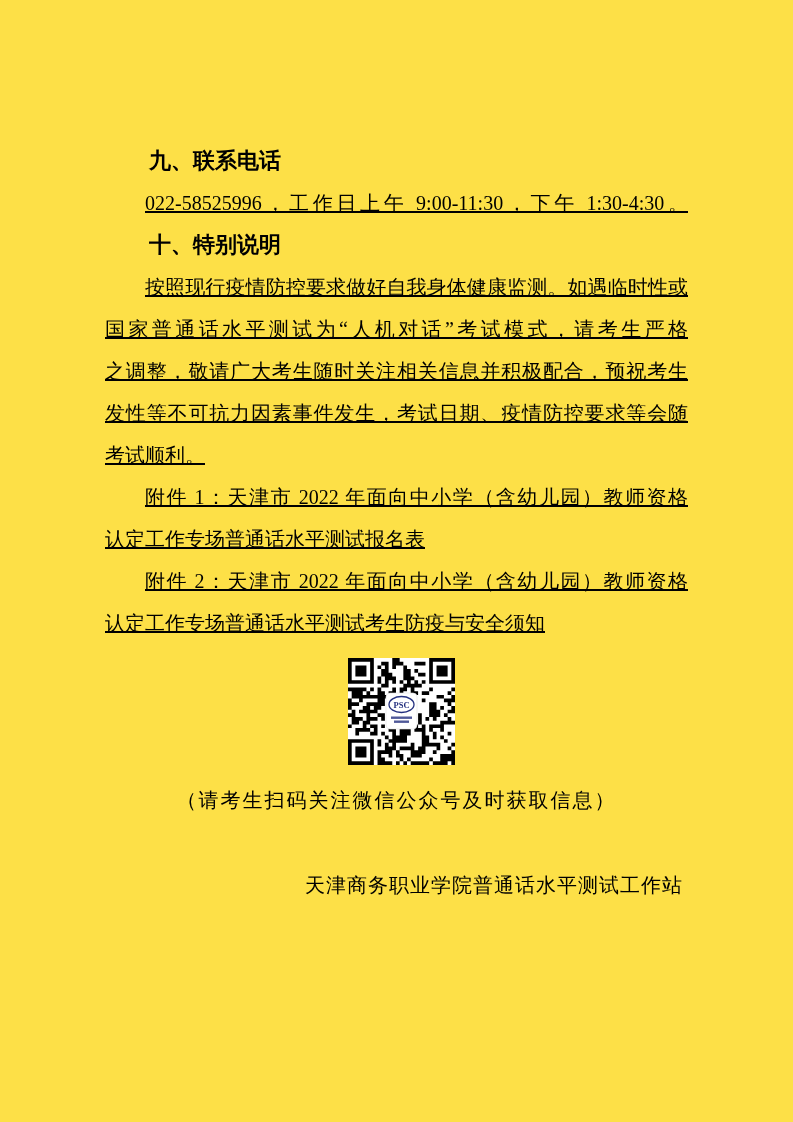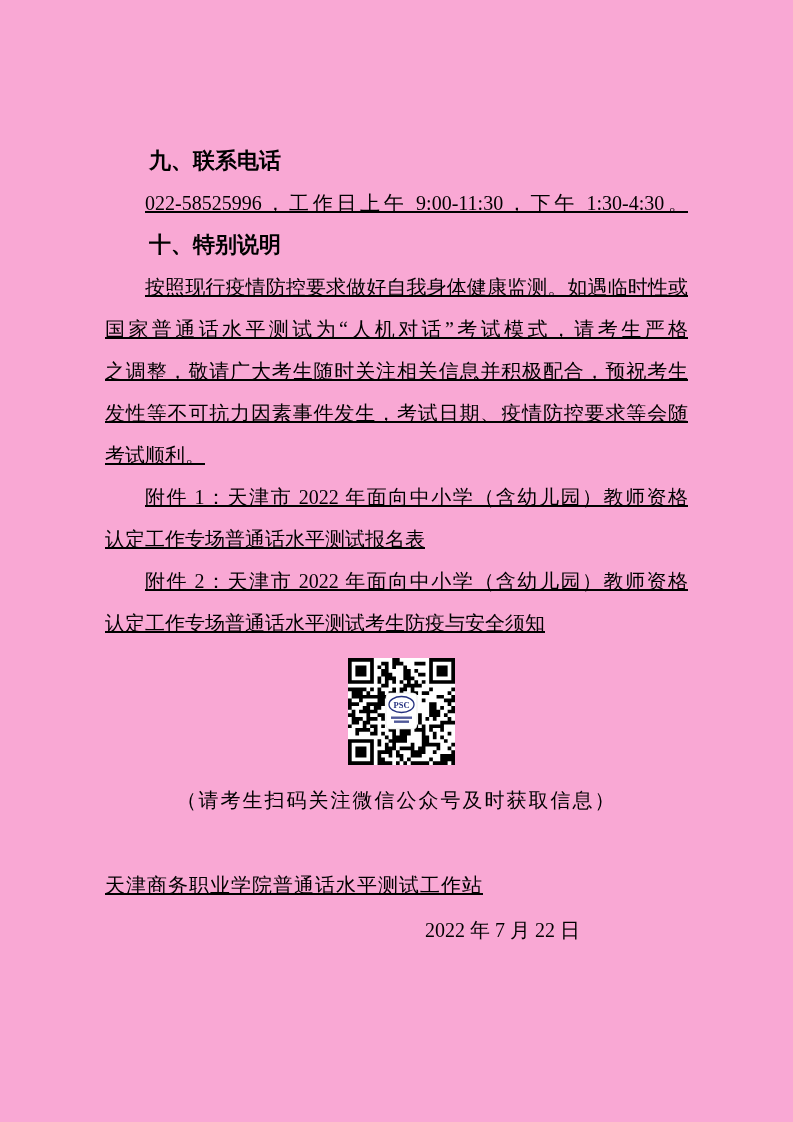--- a/index.html
+++ b/index.html
@@ -1,20 +1,20 @@
 <!DOCTYPE html>
 <html><head>
 <meta charset="utf-8">
 <style>
   html, body { margin: 0; padding: 0; background: #ffffff; }
   .page {
     position: relative;
     width: 793px;
     height: 1122px;
-    background: #f9a8d4;
+    background: #fde047;
     box-sizing: border-box;
     padding: 140px 105px 0 105px;
     color: #000000;
     font-family: "Liberation Serif", "DejaVu Serif", serif;
     font-size: 20px;
     overflow: hidden;
   }
   .heading {
     margin: 0;
     font-family: "Liberation Sans", "DejaVu Sans", sans-serif;
@@ -49,24 +49,23 @@
     margin-top: 14px;
     height: 42px;
     line-height: 42px;
     text-align: center;
     letter-spacing: 2px;
   }
   .signature {
     margin-top: 43px;
     height: 42px;
     line-height: 42px;
-    text-align: left;
+    text-align: right;
     padding-right: 5px;
     letter-spacing: 1px;
-    text-decoration: underline;
   }
   .date {
     margin-top: 3px;
     height: 42px;
     line-height: 42px;
     text-align: right;
     padding-right: 108px;
   }
 </style>
 </head>
@@ -109,15 +108,14 @@
         <text x="53.5" y="49.7" font-size="8.5" font-weight="bold" fill="#24307f" text-anchor="middle" font-family="Liberation Serif, DejaVu Serif, serif">PSC</text>
         <rect x="43" y="58.5" width="21" height="2.4" fill="#24307f" opacity="0.8"></rect>
         <rect x="46" y="62.5" width="15" height="2.4" fill="#24307f" opacity="0.8"></rect>
       </svg>
   </div>
 
   <div class="caption">（请考生扫码关注微信公众号及时获取信息）</div>
 
   <div class="signature">天津商务职业学院普通话水平测试工作站</div>
 
-  <div class="date">2022 年 7 月 22 日</div>
 
 </div>
 
 </body></html>

